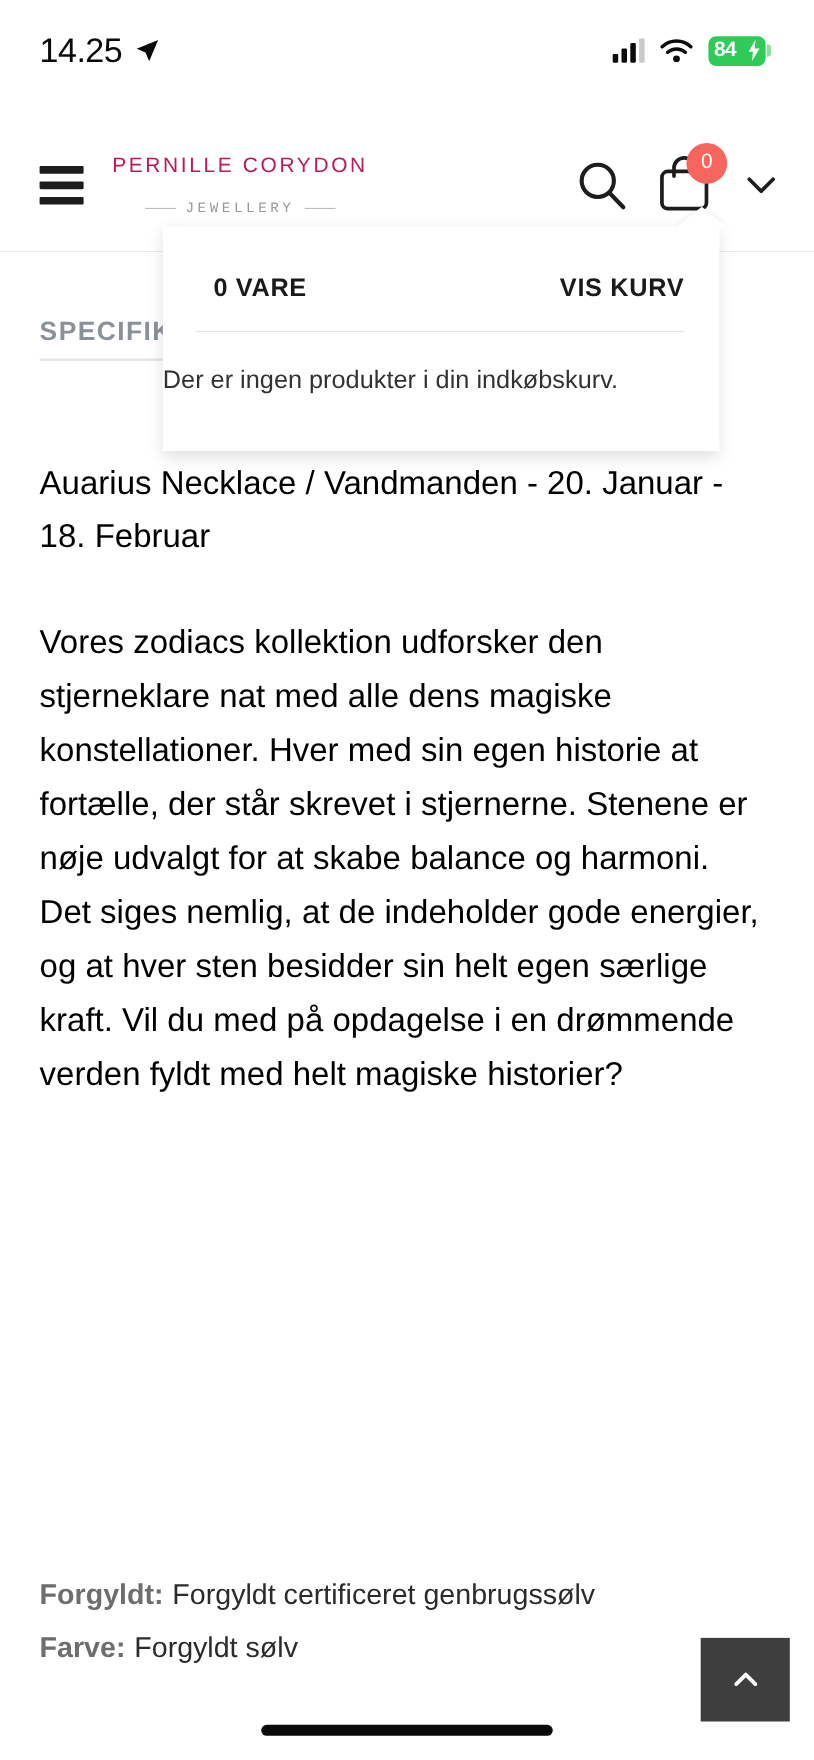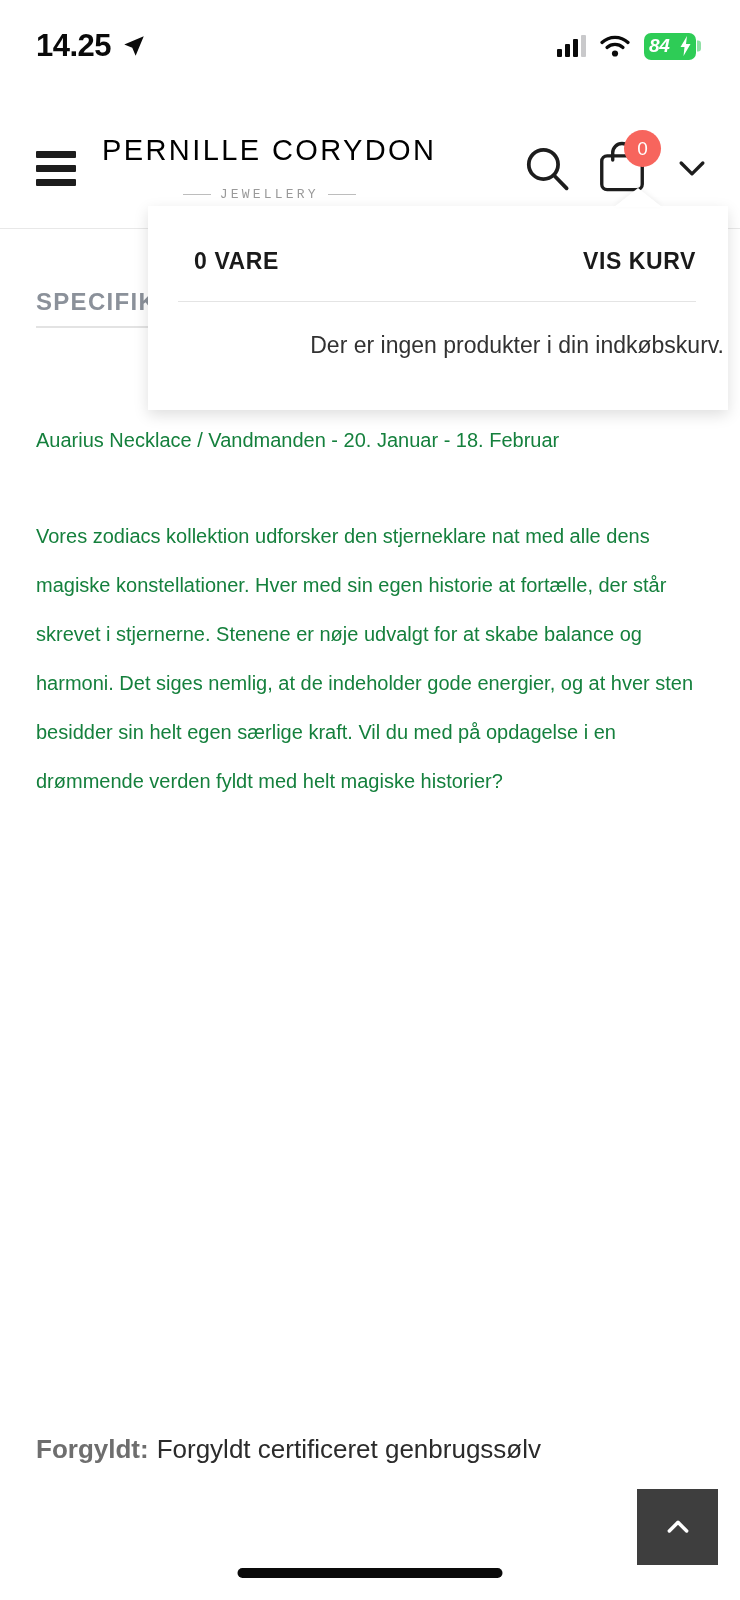--- a/index.html
+++ b/index.html
@@ -31,30 +31,29 @@
     justify-content: space-between;
     padding: 0 44px 0 36px;
   }
   .status-left {
     display: flex;
     align-items: center;
     gap: 10px;
   }
   .status-time {
     font-size: 31px;
-    font-weight: bold;
+    font-weight: normal;
     color: #0a0a0a;
     letter-spacing: -0.5px;
   }
   .loc-arrow { display: block; }
   .status-right {
     display: flex;
     align-items: center;
     gap: 14px;
-    font-style: italic;
   }
   .signal-bars {
     display: flex;
     align-items: flex-end;
     gap: 3px;
     height: 22px;
   }
   .signal-bars i {
     display: block;
     width: 5px;
@@ -129,23 +128,23 @@
   }
   .brand {
     margin-left: 26px;
     display: flex;
     flex-direction: column;
     align-items: center;
     flex: 0 0 auto;
     cursor: pointer;
   }
   .brand-name {
-    font-size: 29px;
+    font-size: 19px;
     letter-spacing: 2.4px;
-    color: #000000;
+    color: #be185d;
     font-weight: 400;
     white-space: nowrap;
   }
   .brand-sub {
     margin-top: 20px;
     font-family: Liberation Mono, monospace;
     font-size: 13px;
     letter-spacing: 3.2px;
     color: #9a9a9a;
     display: flex;
@@ -209,21 +208,21 @@
     width: 140px;
     height: 2px;
     background: #e3e3e3;
   }
 
   
   .cart-dropdown {
     position: absolute;
     top: 206px;
     left: 148px;
-    width: 580px;
+    width: 506px;
     height: 204px;
     background: #ffffff;
     box-shadow: 0 5px 14px rgba(0,0,0,0.13);
     z-index: 20;
   }
   .cart-caret {
     position: absolute;
     top: -18px;
     left: 466px;
     width: 0; height: 0;
@@ -245,36 +244,36 @@
     color: #1a1a1a;
   }
   .cart-view { cursor: pointer; }
   .cart-divider {
     margin: 26px 32px 0 30px;
     height: 1px;
     background: #e4e4e4;
   }
   .cart-empty {
     padding: 30px 4px 0 0;
-    text-align: right;
+    text-align: left;
     font-size: 23px;
     color: #323232;
   }
 
   
   .content {
     position: absolute;
     top: 416px;
     left: 36px;
     width: 660px;
   }
   .para {
-    font-size: 20px;
+    font-size: 30px;
     line-height: 48px;
-    color: #15803d;
+    color: #000000;
     margin-bottom: 48px;
   }
   .para.tight {
     line-height: 49px;
     margin-bottom: 0;
   }
   .specs-block {
     margin-top: 6px;
     font-size: 27px;
     line-height: 49px;
@@ -405,20 +404,23 @@
     <div class="para">Auarius Necklace / Vandmanden - 20. Januar - 18. Februar</div>
     <div class="para tight">Vores zodiacs kollektion udforsker den stjerneklare nat med alle dens magiske konstellationer. Hver med sin egen historie at fortælle, der står skrevet i stjernerne. Stenene er nøje udvalgt for at skabe balance og harmoni. Det siges nemlig, at de indeholder gode energier, og at hver sten besidder sin helt egen særlige kraft. Vil du med på opdagelse i en drømmende verden fyldt med helt magiske historier?</div>
     <div class="specs-block">
     </div>
   </div>
 
   <div class="attrs">
     <div class="attr-row">
       <span class="attr-key">Forgyldt:</span><span>Forgyldt certificeret genbrugssølv</span>
     </div>
+    <div class="attr-row">
+      <span class="attr-key">Farve:</span><span>Forgyldt sølv</span>
+    </div>
   </div>
 
   <div class="scroll-top">
     <svg width="32" height="32" viewBox="0 0 24 24">
       <path d="M5.5 15 L12 8.5 L18.5 15" stroke="#ffffff" stroke-width="2.6" fill="none" stroke-linecap="round" stroke-linejoin="round"></path>
     </svg>
   </div>
 
   <div class="home-indicator"></div>
 

